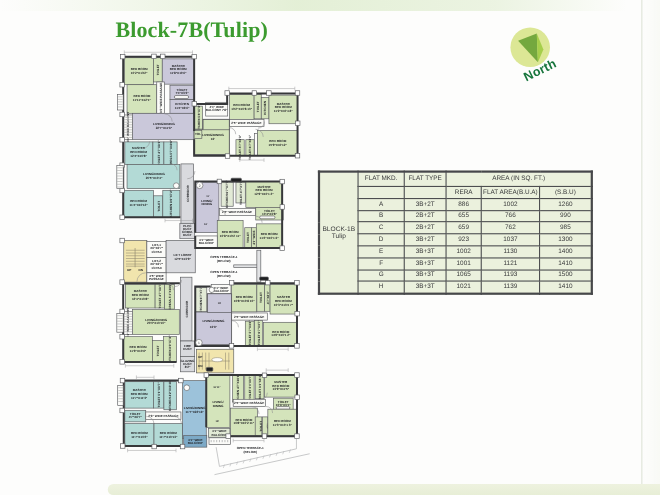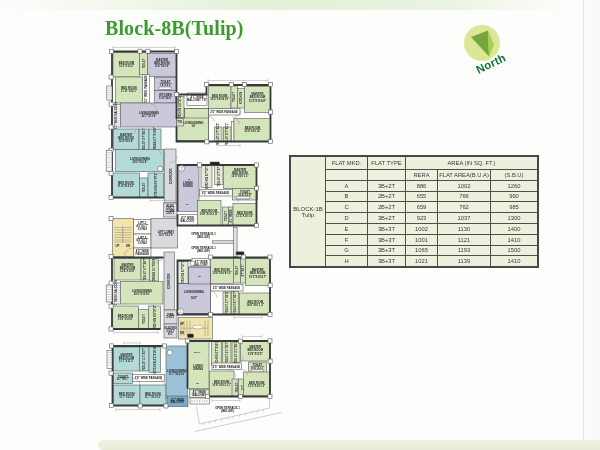--- a/index.html
+++ b/index.html
@@ -34,21 +34,21 @@
 </head>
 <body>
 <div id="page">
 
   <div class="topband"></div>
 
   <div class="rightband"></div>
 
   <div class="bottomband"></div>
 
-  <div class="title">Block-8B(Tulip)</div>
+  <div class="title">Block-7B(Tulip)</div>
 
   <svg width="70" height="62" viewBox="0 0 70 62" style="position:absolute;left:450px;top:18px;">
 
     <circle cx="32" cy="25" r="18" fill="#dce795"></circle>
 
     <polygon points="21,19 38,12.5 39,38.5" fill="#74a83e"></polygon>
 
     <polygon points="38,12.5 44,27 39,38.5" fill="#a6cf4b"></polygon>
 
     <text x="28.5" y="56" transform="rotate(-26 28.5 56)" font-size="11.4" font-weight="bold" fill="#17753c" letter-spacing="0.2">North</text>

